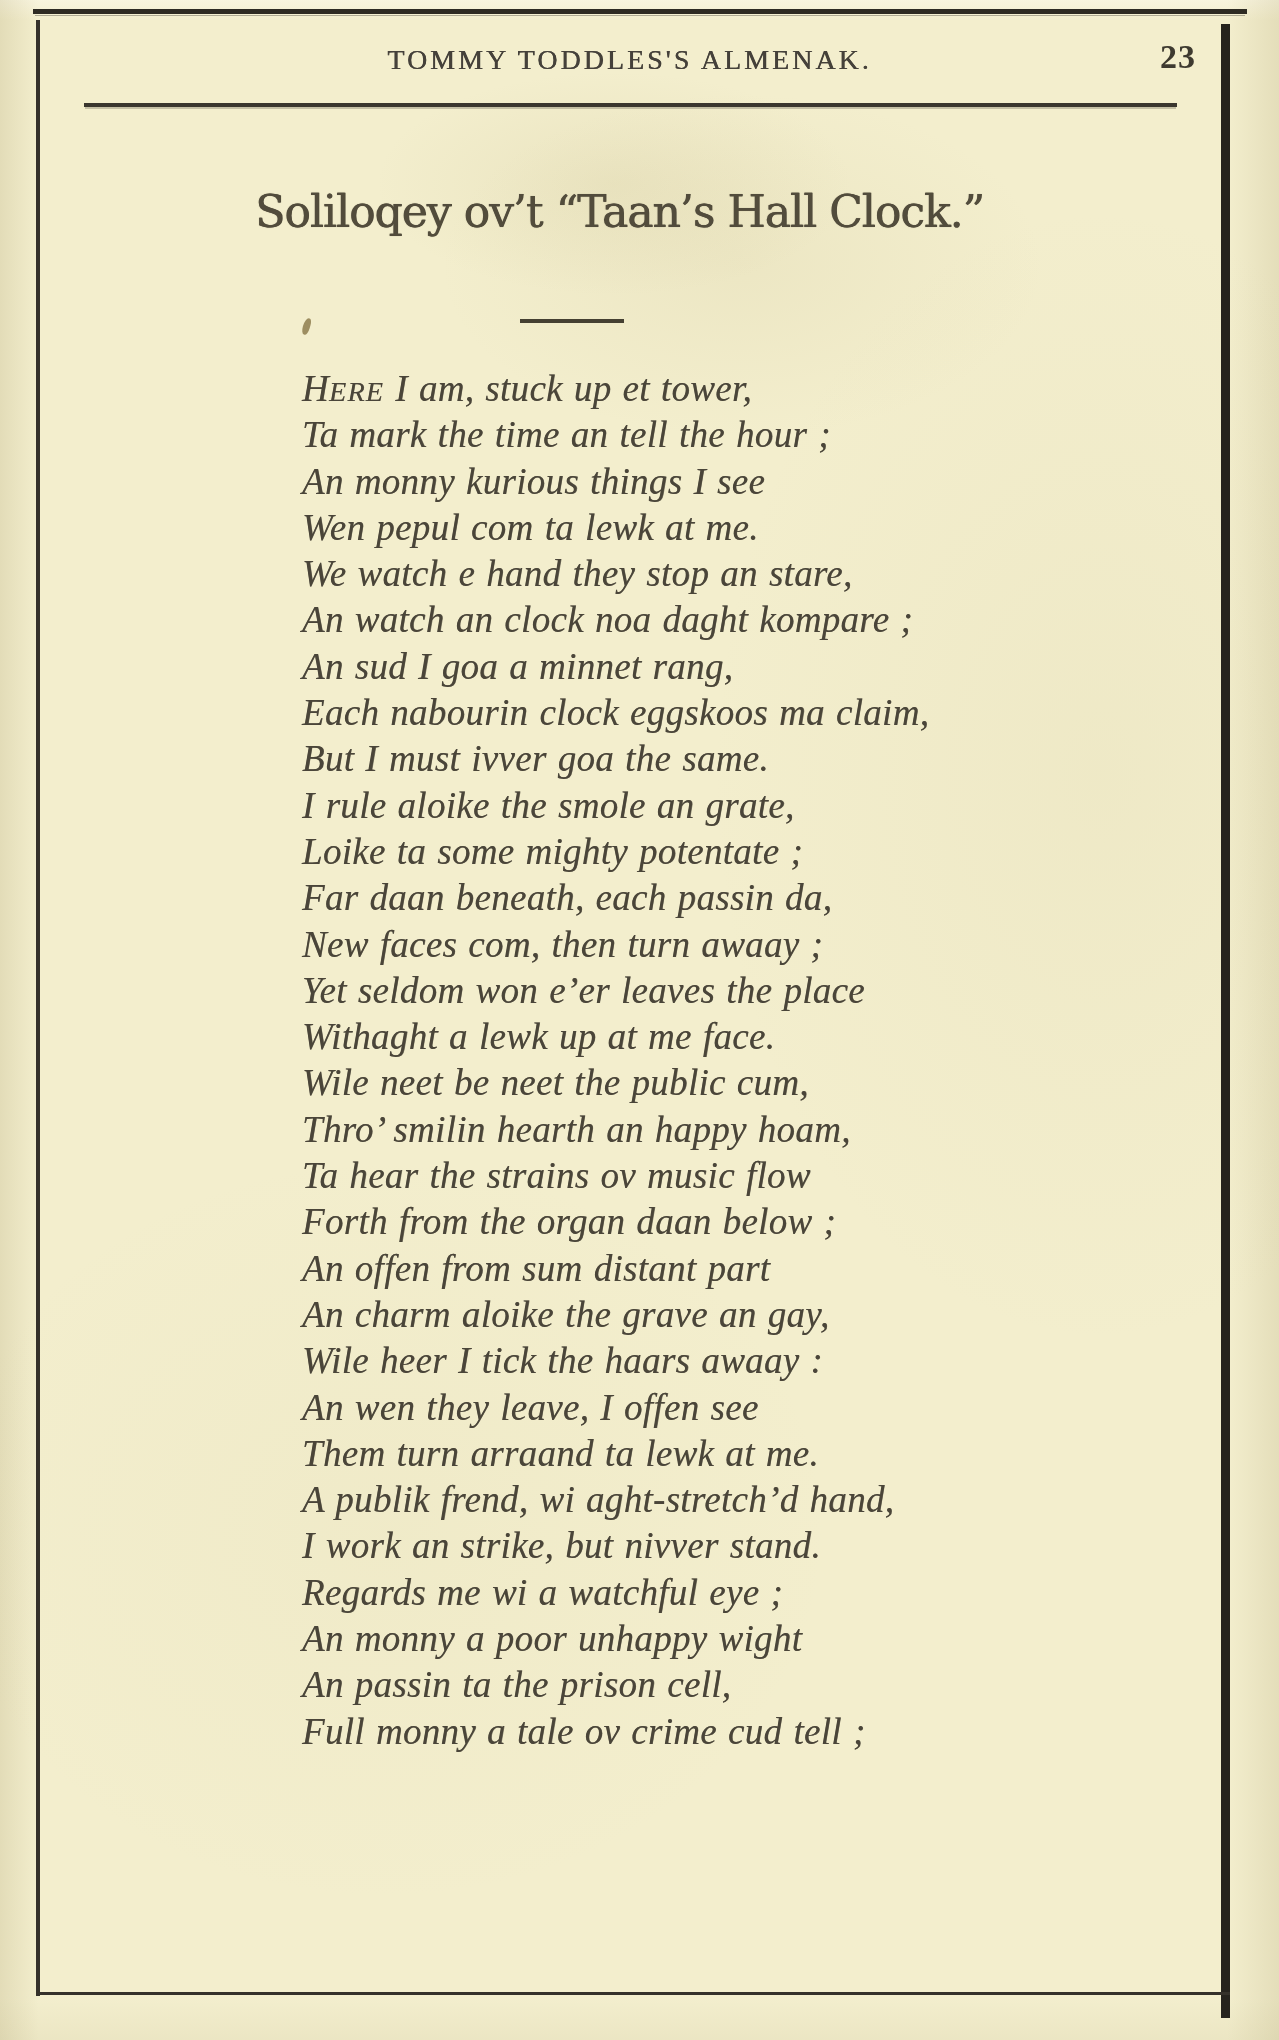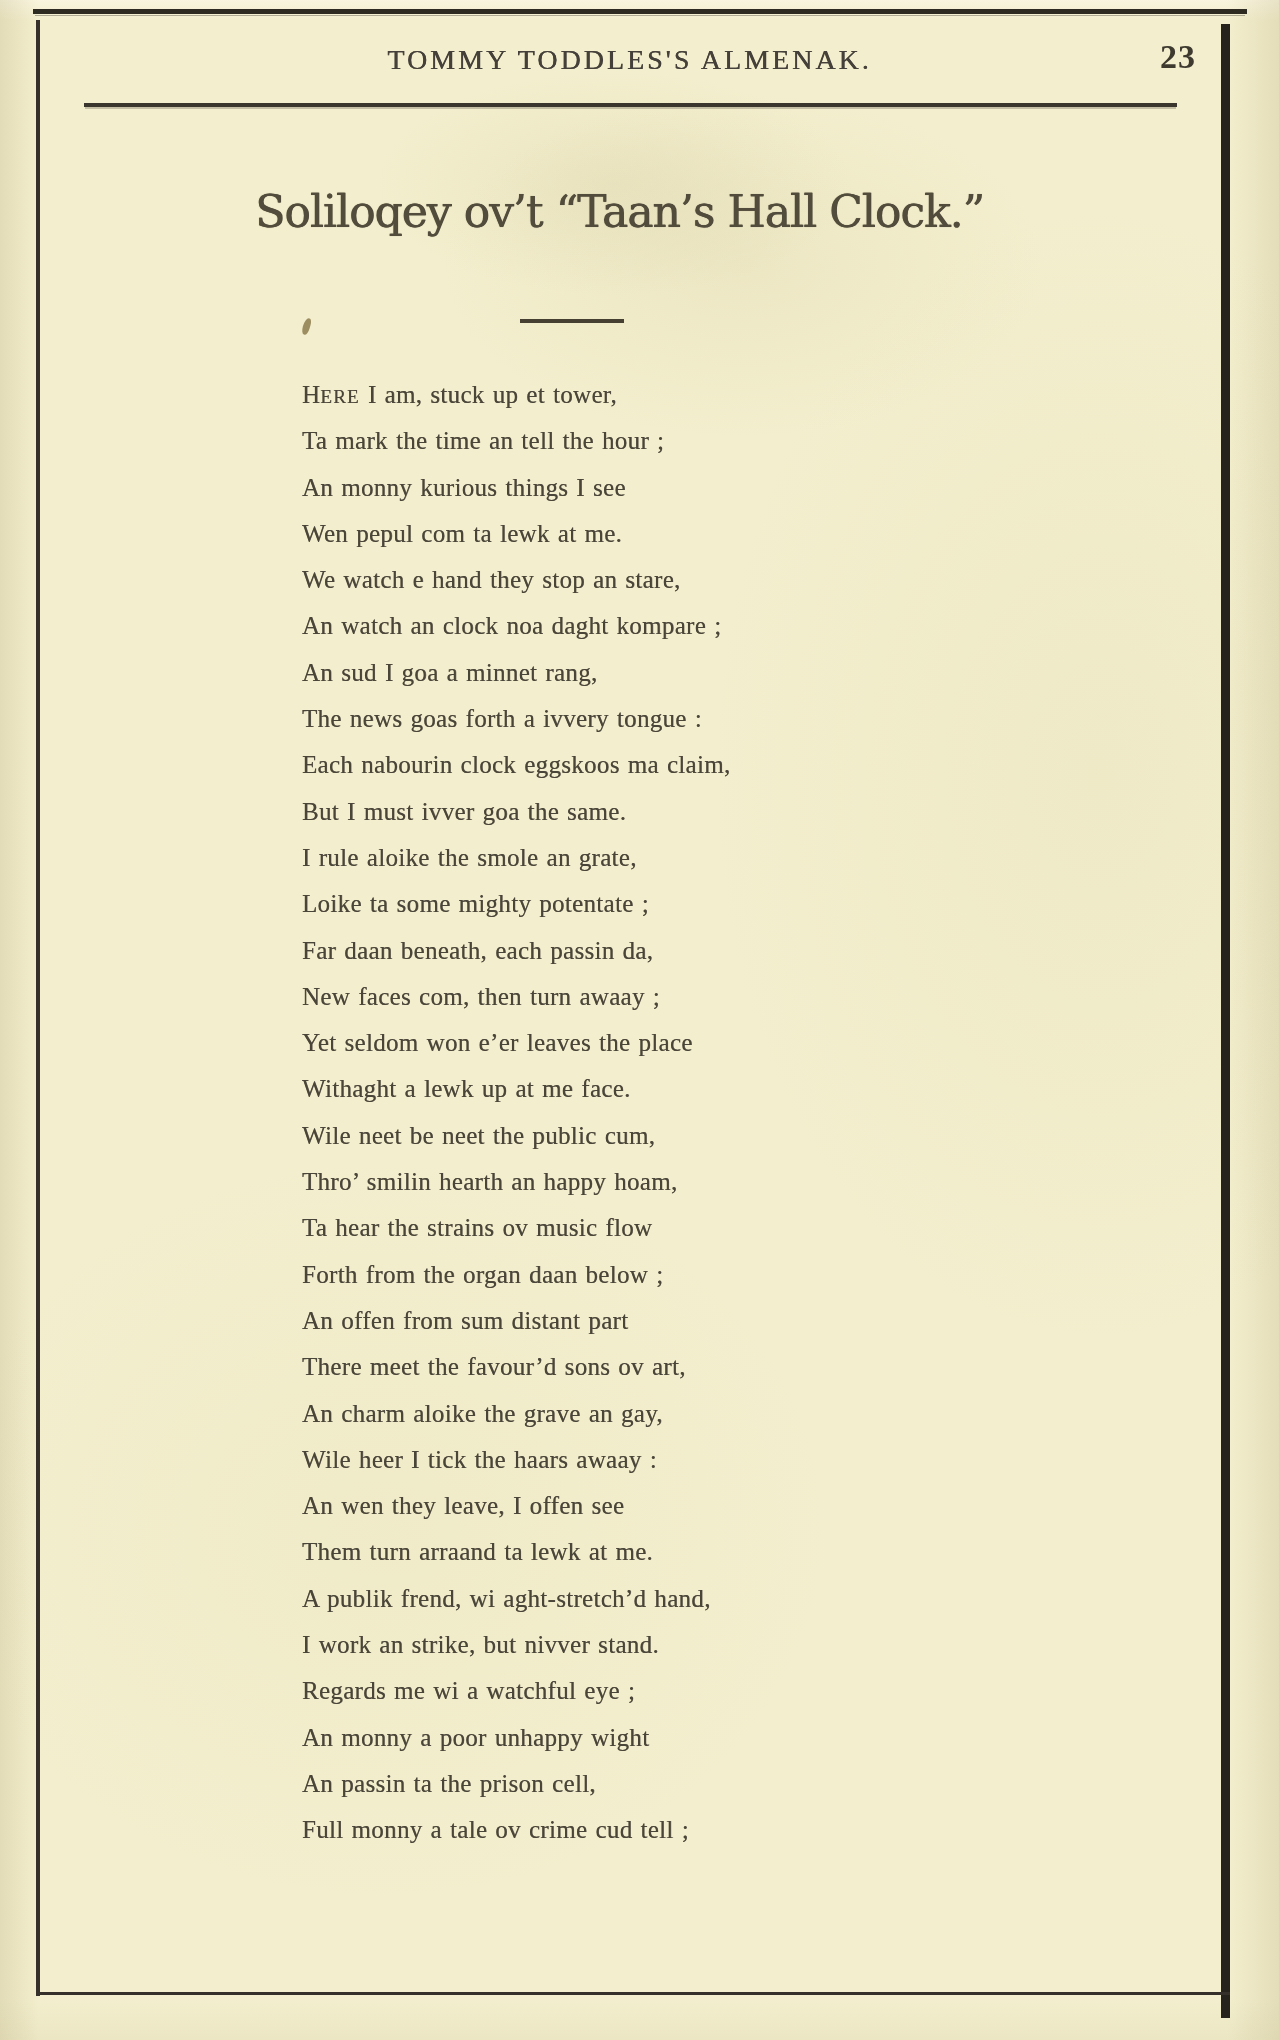--- a/index.html
+++ b/index.html
@@ -70,27 +70,28 @@
     background: #8d7d4e;
     border-radius: 60% 40% 50% 50%;
     transform: rotate(16deg);
     opacity: 0.85;
   }
 
   
   .poem {
     position: absolute; left: 302px; top: 372px;
     width: 740px;
-    font-size: 25px;
-    line-height: 45px;
+    font-size: 37px;
+    line-height: 33px;
     letter-spacing: 0.3px;
     word-spacing: 1.5px;
     color: #4a4539;
     white-space: nowrap;
     text-shadow: 0.3px 0 0 rgba(74,69,57,0.65);
+    font-style: italic;
   }
   .poem-line { height: 46.3px; }
   .lead-cap { font-size: 1em; }
   .lead-sc  { font-size: 0.76em; letter-spacing: 1.2px; }
 </style>
 </head>
 <body>
 
 <div class="page">
 
@@ -113,35 +114,33 @@
   <div class="rule title-divider"></div>
 
   <div class="poem">
       <div class="poem-line"><span class="lead"><span class="lead-cap">H</span><span class="lead-sc">ERE</span></span> I am, stuck up et tower,</div>
       <div class="poem-line">Ta mark the time an tell the hour ;</div>
       <div class="poem-line">An monny kurious things I see</div>
       <div class="poem-line">Wen pepul com ta lewk at me.</div>
       <div class="poem-line">We watch e hand they stop an stare,</div>
       <div class="poem-line">An watch an clock noa daght kompare ;</div>
       <div class="poem-line">An sud I goa a minnet rang,</div>
-      <div class="poem-line">The news goas forth a ivvery tongue :</div>
       <div class="poem-line">Each nabourin clock eggskoos ma claim,</div>
       <div class="poem-line">But I must ivver goa the same.</div>
       <div class="poem-line">I rule aloike the smole an grate,</div>
       <div class="poem-line">Loike ta some mighty potentate ;</div>
       <div class="poem-line">Far daan beneath, each passin da,</div>
       <div class="poem-line">New faces com, then turn awaay ;</div>
       <div class="poem-line">Yet seldom won e’er leaves the place</div>
       <div class="poem-line">Withaght a lewk up at me face.</div>
       <div class="poem-line">Wile neet be neet the public cum,</div>
       <div class="poem-line">Thro’ smilin hearth an happy hoam,</div>
       <div class="poem-line">Ta hear the strains ov music flow</div>
       <div class="poem-line">Forth from the organ daan below ;</div>
       <div class="poem-line">An offen from sum distant part</div>
-      <div class="poem-line">There meet the favour’d sons ov art,</div>
       <div class="poem-line">An charm aloike the grave an gay,</div>
       <div class="poem-line">Wile heer I tick the haars awaay :</div>
       <div class="poem-line">An wen they leave, I offen see</div>
       <div class="poem-line">Them turn arraand ta lewk at me.</div>
       <div class="poem-line">A publik frend, wi aght-stretch’d hand,</div>
       <div class="poem-line">I work an strike, but nivver stand.</div>
       <div class="poem-line">Regards me wi a watchful eye ;</div>
       <div class="poem-line">An monny a poor unhappy wight</div>
       <div class="poem-line">An passin ta the prison cell,</div>
       <div class="poem-line">Full monny a tale ov crime cud tell ;</div>

